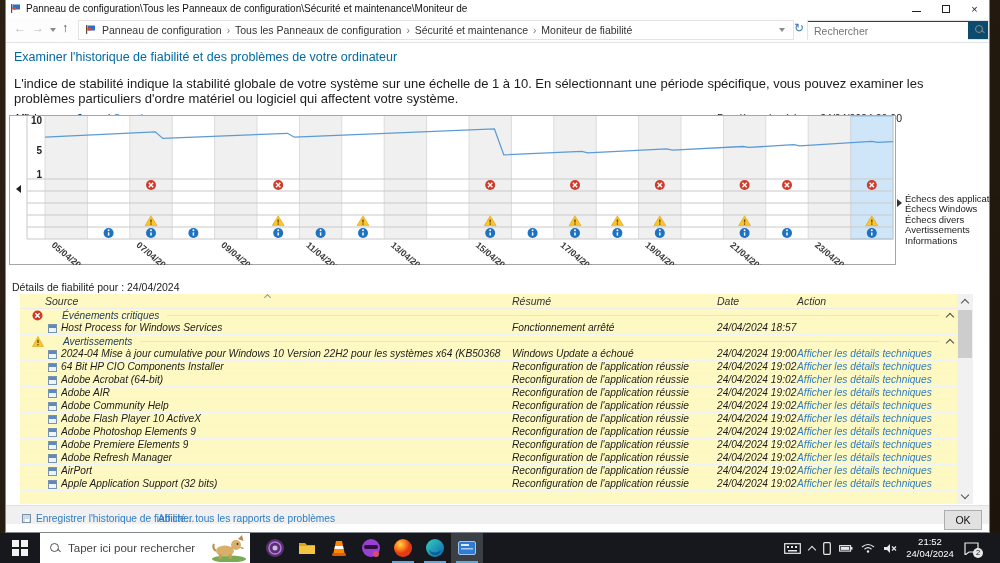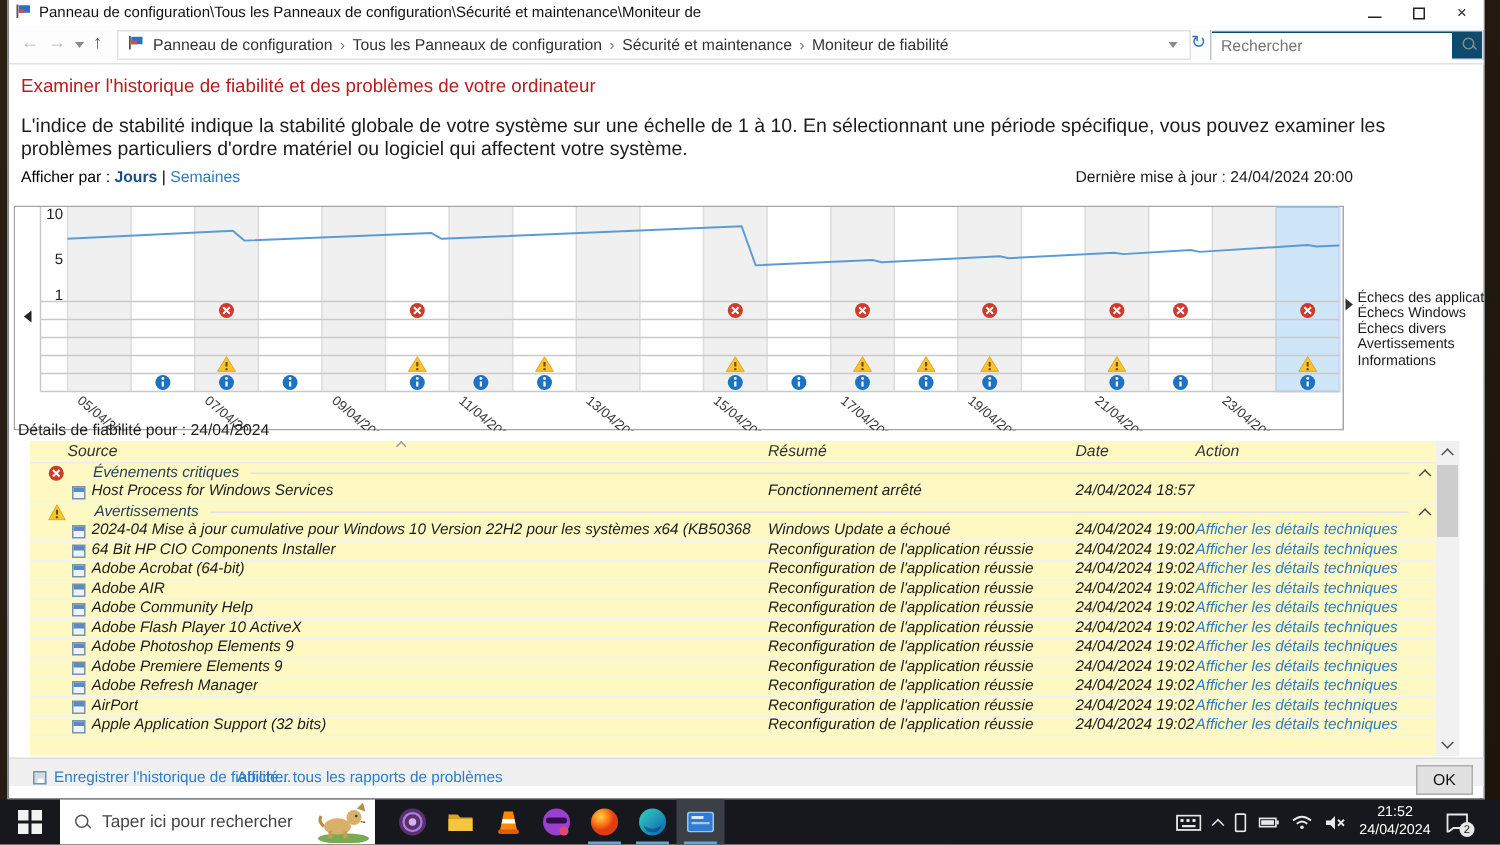--- a/index.html
+++ b/index.html
@@ -26,28 +26,28 @@
   .crumbs .sep { color:#777; margin:0 5px; font-size:10px; }
   .addr-caret { position:absolute; left:773px; top:11px; }
   .refresh { position:absolute; left:788px; top:4px; font-size:12px; color:#3a75b0; }
   .searchbox { position:absolute; left:801px; top:3px; width:182px; height:20px; border:1px solid #e3e3e3; background:#0c4a6e; }
   .searchbox input { border:none; outline:none; width:160px; height:18px; font-size:10.5px; color:#333; padding-left:6px; }
   .mag { position:absolute; right:5px; top:4px; width:8px; height:8px; }
   .mag::before { content:""; position:absolute; width:6px; height:6px; border:1.2px solid #8a8a8a; border-radius:50%; }
   .mag::after { content:""; position:absolute; left:5.5px; top:5.5px; width:4px; height:1.2px; background:#8a8a8a; transform:rotate(45deg); }
 
   
-  .h1 { position:absolute; left:8px; top:50px; font-size:12.5px; color:#b91c1c; }
+  .h1 { position:absolute; left:8px; top:50px; font-size:12.5px; color:#0369a1; }
   .desc { position:absolute; left:8px; top:76px; width:930px; font-size:13px; color:#1c1c1c; }
   .viewbar { position:absolute; left:8px; top:112px; font-size:10.5px; color:#000; }
   .viewbar b { color:#184f85; }
   .viewbar a { color:#2f7cc4; text-decoration:none; }
   .lastupd { position:absolute; right:87px; top:112px; font-size:10.5px; color:#1c1c1c; }
 
-  #chart { position:absolute; left:3px; top:137px; }
+  #chart { position:absolute; left:3px; top:115px;font-weight:bold; }
   #legend { position:absolute; left:899px; top:194px; font-size:9.5px; line-height:10.4px; color:#1a1a1a; white-space:nowrap; }
   .rarrow { position:absolute; left:891px; top:199px; width:0; height:0; border-top:4px solid transparent; border-bottom:4px solid transparent; border-left:5px solid #333; }
 
   .dtitle { position:absolute; left:6px; top:281px; font-size:10.5px; color:#1c1c1c; }
 
   #table { position:absolute; left:14px; top:294px; width:947px; height:210px; overflow:hidden; background:#fef9c3;font-style:italic; }
   .thead { position:relative; height:15px; border-bottom:1px solid #ececec; font-size:10.5px; color:#333; }
   .thead span { position:absolute; top:1px; white-space:nowrap; }
   .sort-chev { position:absolute; left:245px; top:-2px; width:5px; height:5px; border-left:1px solid #999; border-top:1px solid #999; transform:rotate(45deg); }
   .trow { position:relative; height:13px; font-size:10.2px; color:#1c1c1c; white-space:nowrap; }

